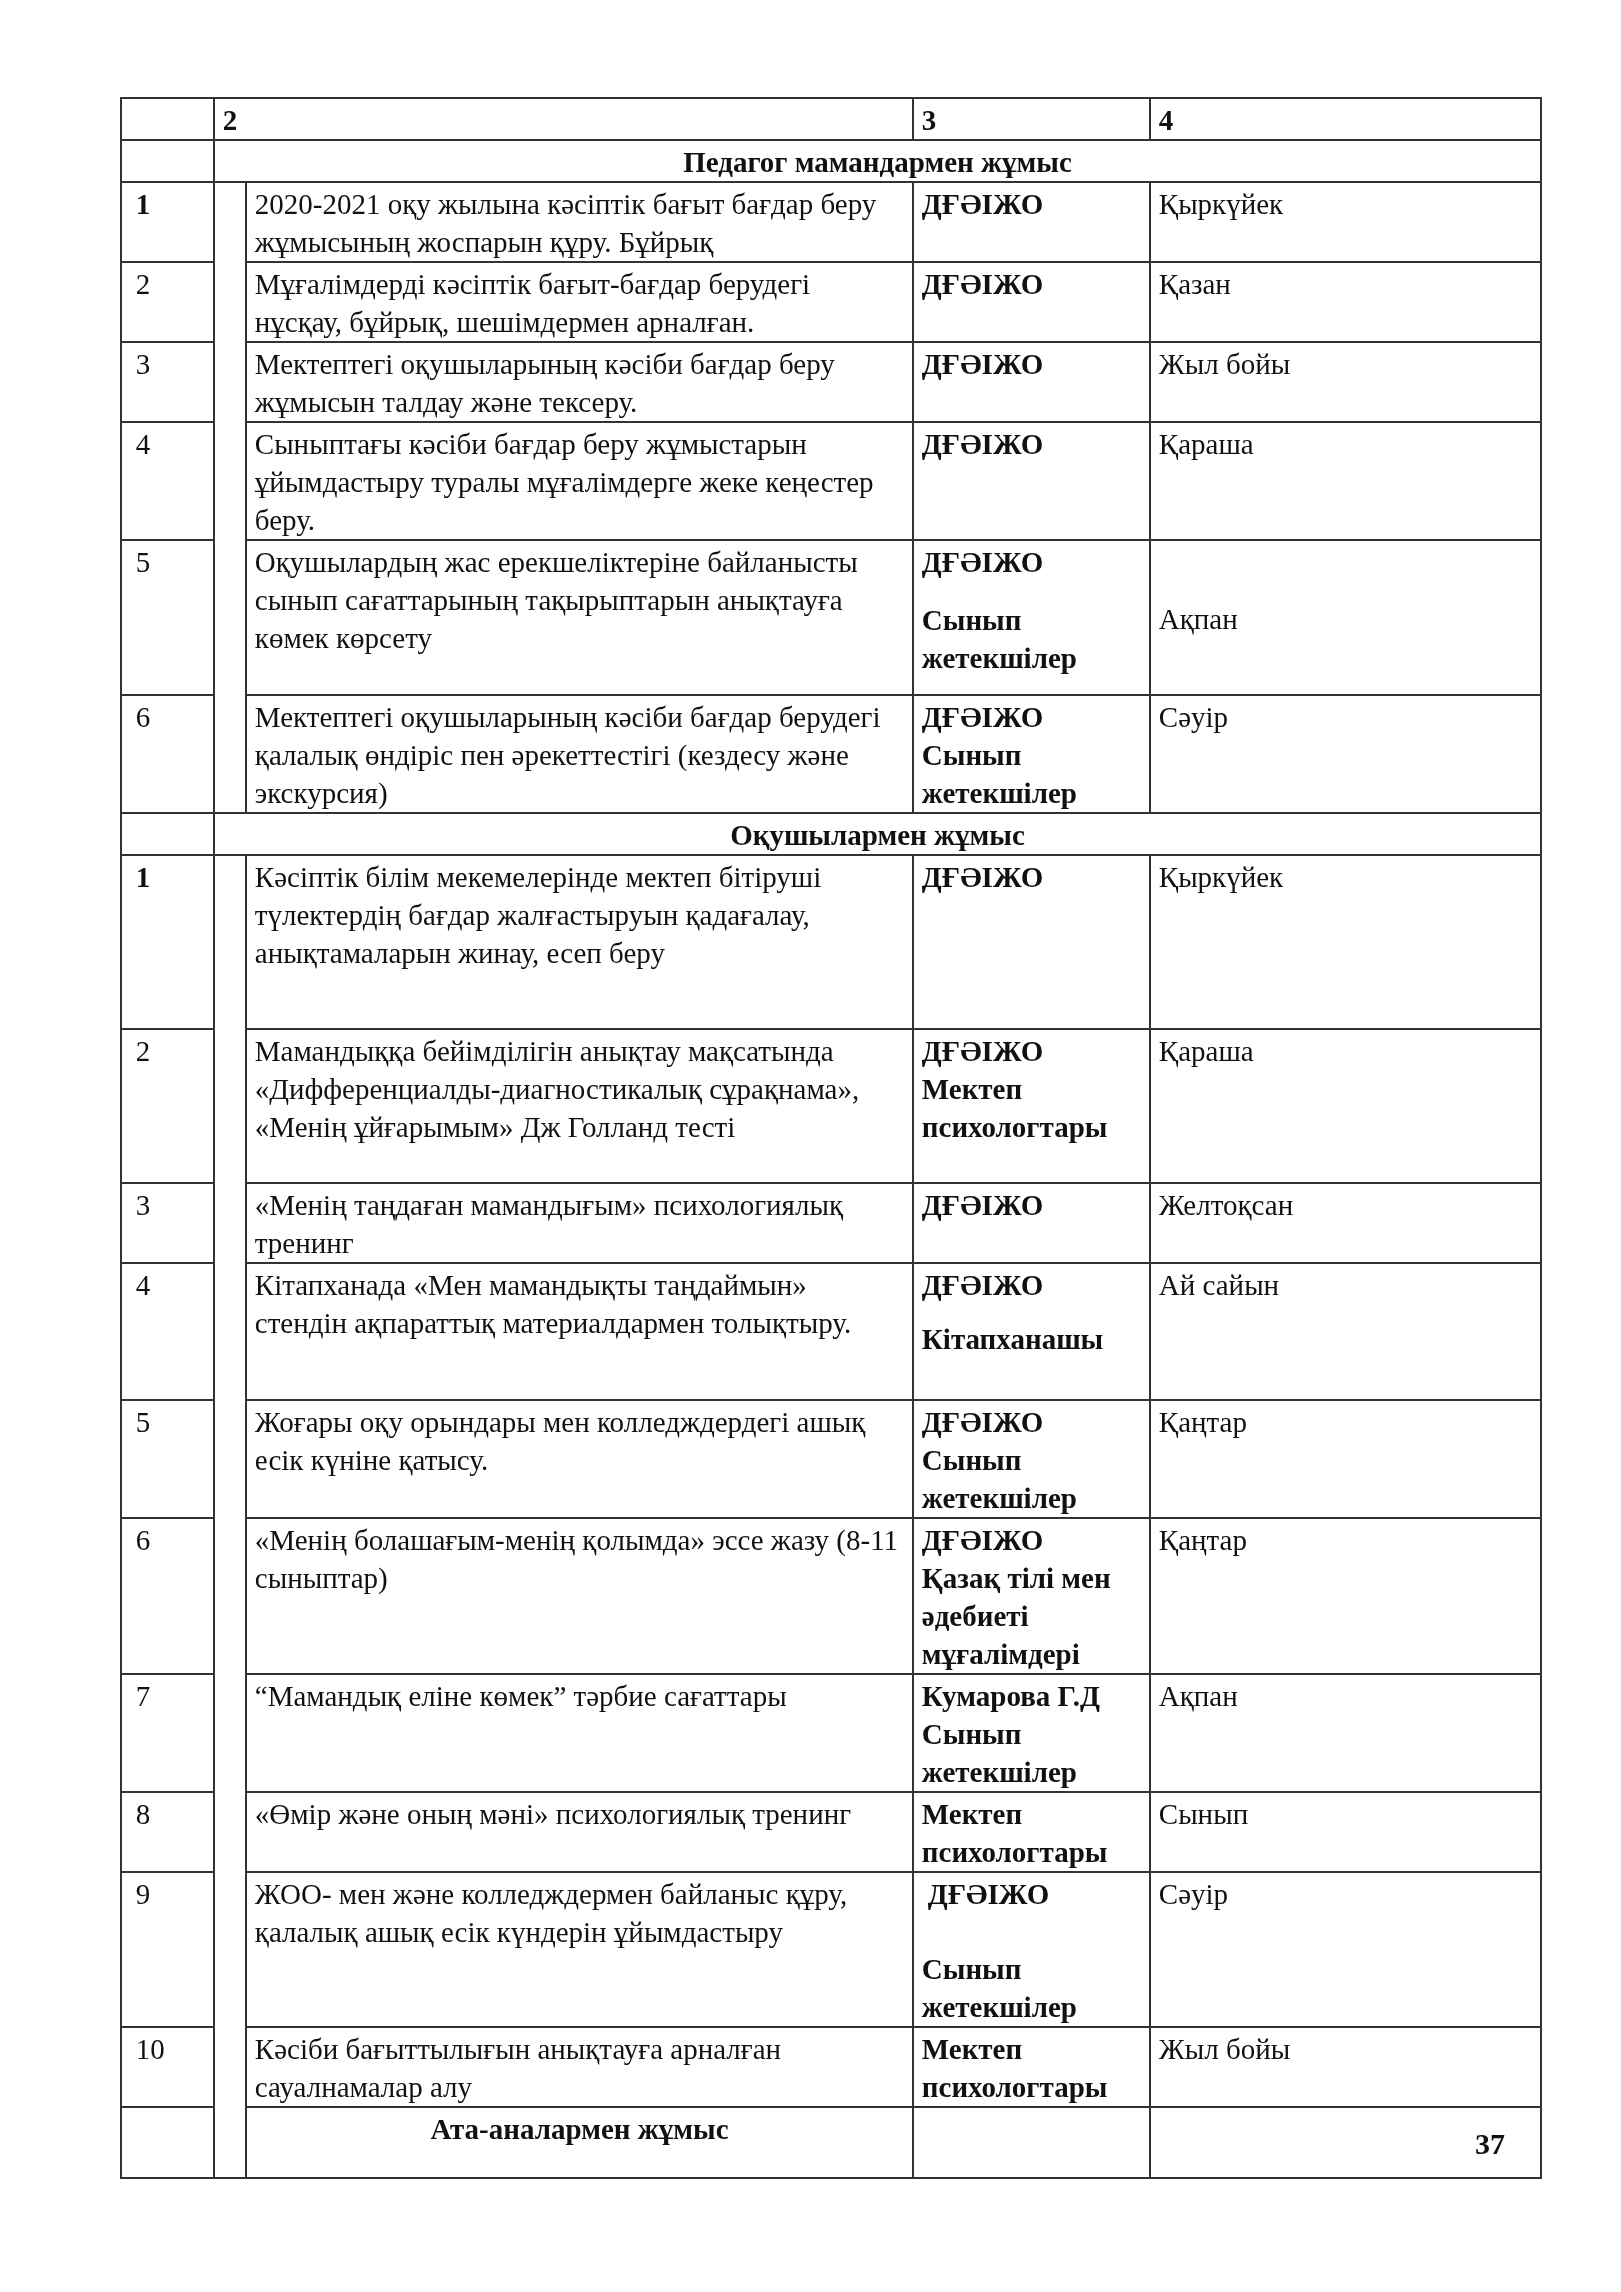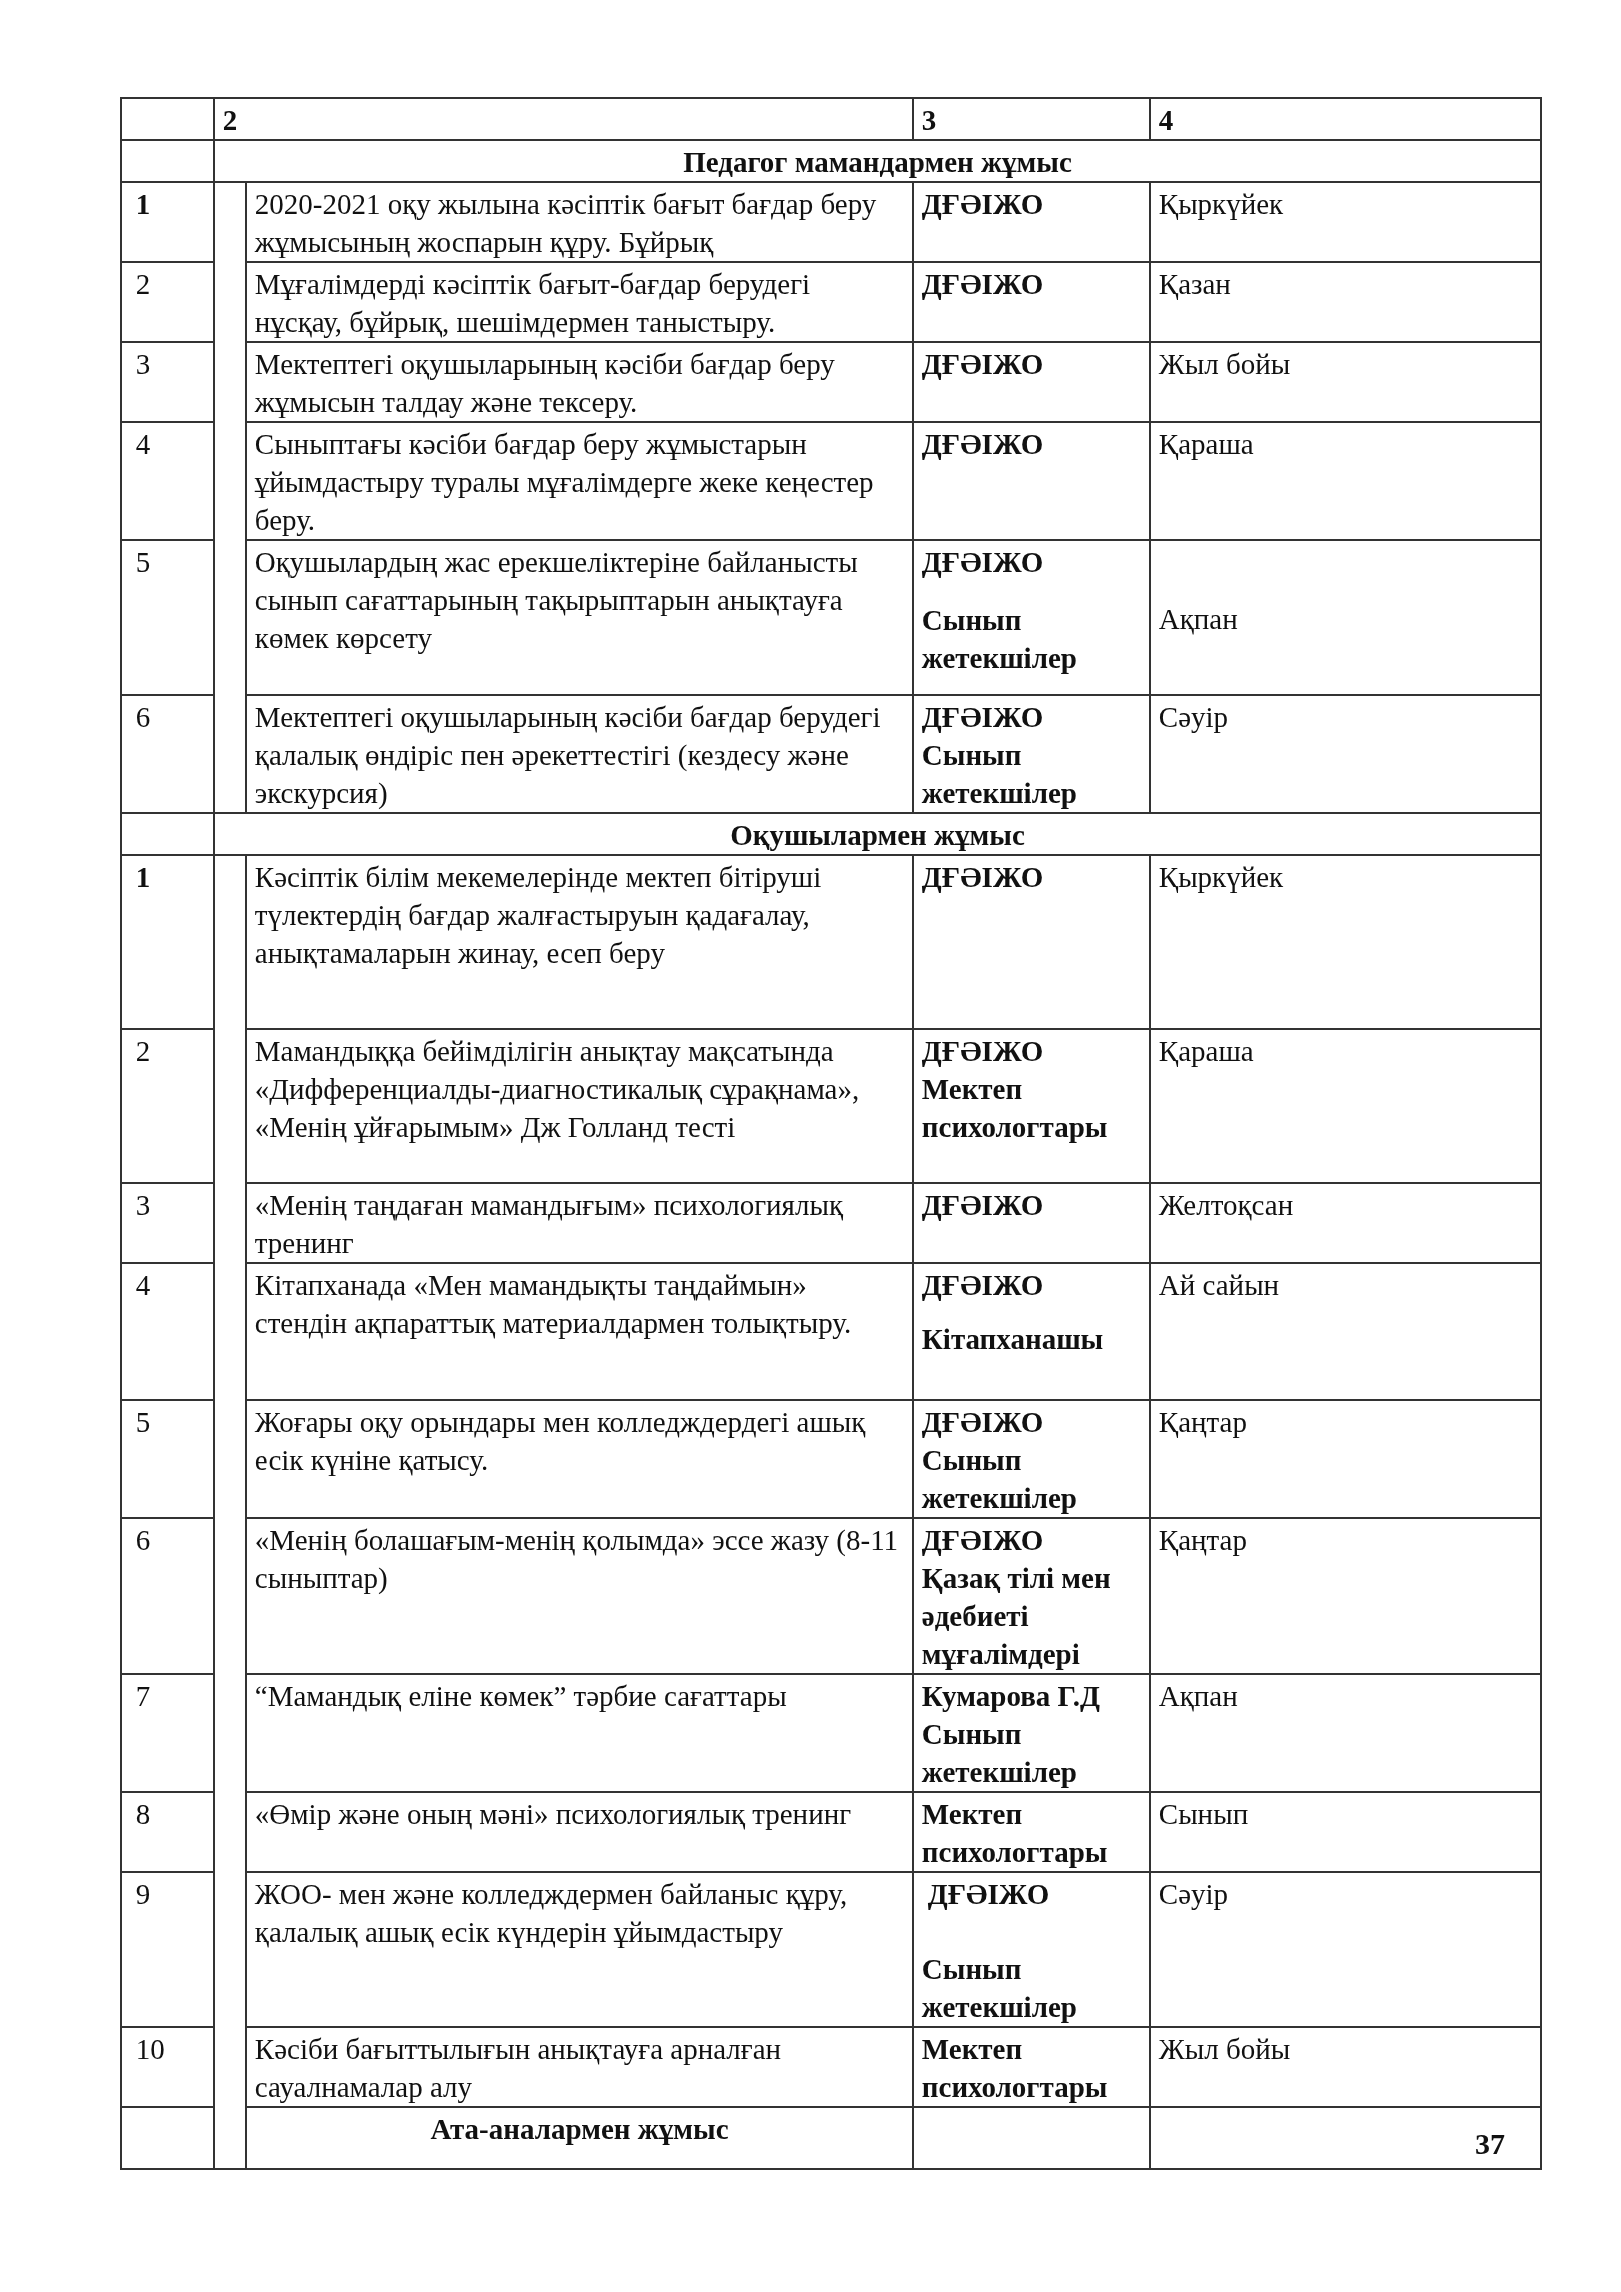--- a/index.html
+++ b/index.html
@@ -47,21 +47,21 @@
         <td class="num bold">1</td>
         <td class="empty-col" rowspan="6"></td>
         <td>2020-2021 оқу жылына кәсіптік бағыт бағдар беру жұмысының жоспарын құру. Бұйрық</td>
         <td>
             <span class="resp-line">ДҒӘІЖО</span>
           </td>
         <td>Қыркүйек</td>
       </tr>
       <tr style="height:76px">
         <td class="num">2</td>
-        <td>Мұғалімдерді кәсіптік бағыт-бағдар берудегі нұсқау, бұйрық, шешімдермен таныстыру.</td>
+        <td>Мұғалімдерді кәсіптік бағыт-бағдар берудегі нұсқау, бұйрық, шешімдермен арналған.</td>
         <td>
             <span class="resp-line">ДҒӘІЖО</span>
           </td>
         <td>Қазан</td>
       </tr>
       <tr style="height:76px">
         <td class="num">3</td>
         <td>Мектептегі оқушыларының кәсіби бағдар беру жұмысын талдау және тексеру.</td>
         <td>
             <span class="resp-line">ДҒӘІЖО</span>
@@ -182,21 +182,21 @@
         <td>Сәуір</td>
       </tr>
       <tr style="height:75px">
         <td class="num">10</td>
         <td>Кәсіби бағыттылығын анықтауға арналған сауалнамалар алу</td>
         <td>
             <span class="resp-line">Мектеп психологтары</span>
           </td>
         <td>Жыл бойы</td>
       </tr>
-      <tr style="height:62px">
+      <tr style="height:71px">
         <td></td>
         <td class="bold center">Ата-аналармен жұмыс</td>
         <td></td>
         <td></td>
       </tr>
     </tbody>
   </table>
 
   <div class="page-number">37</div>
 </div>

